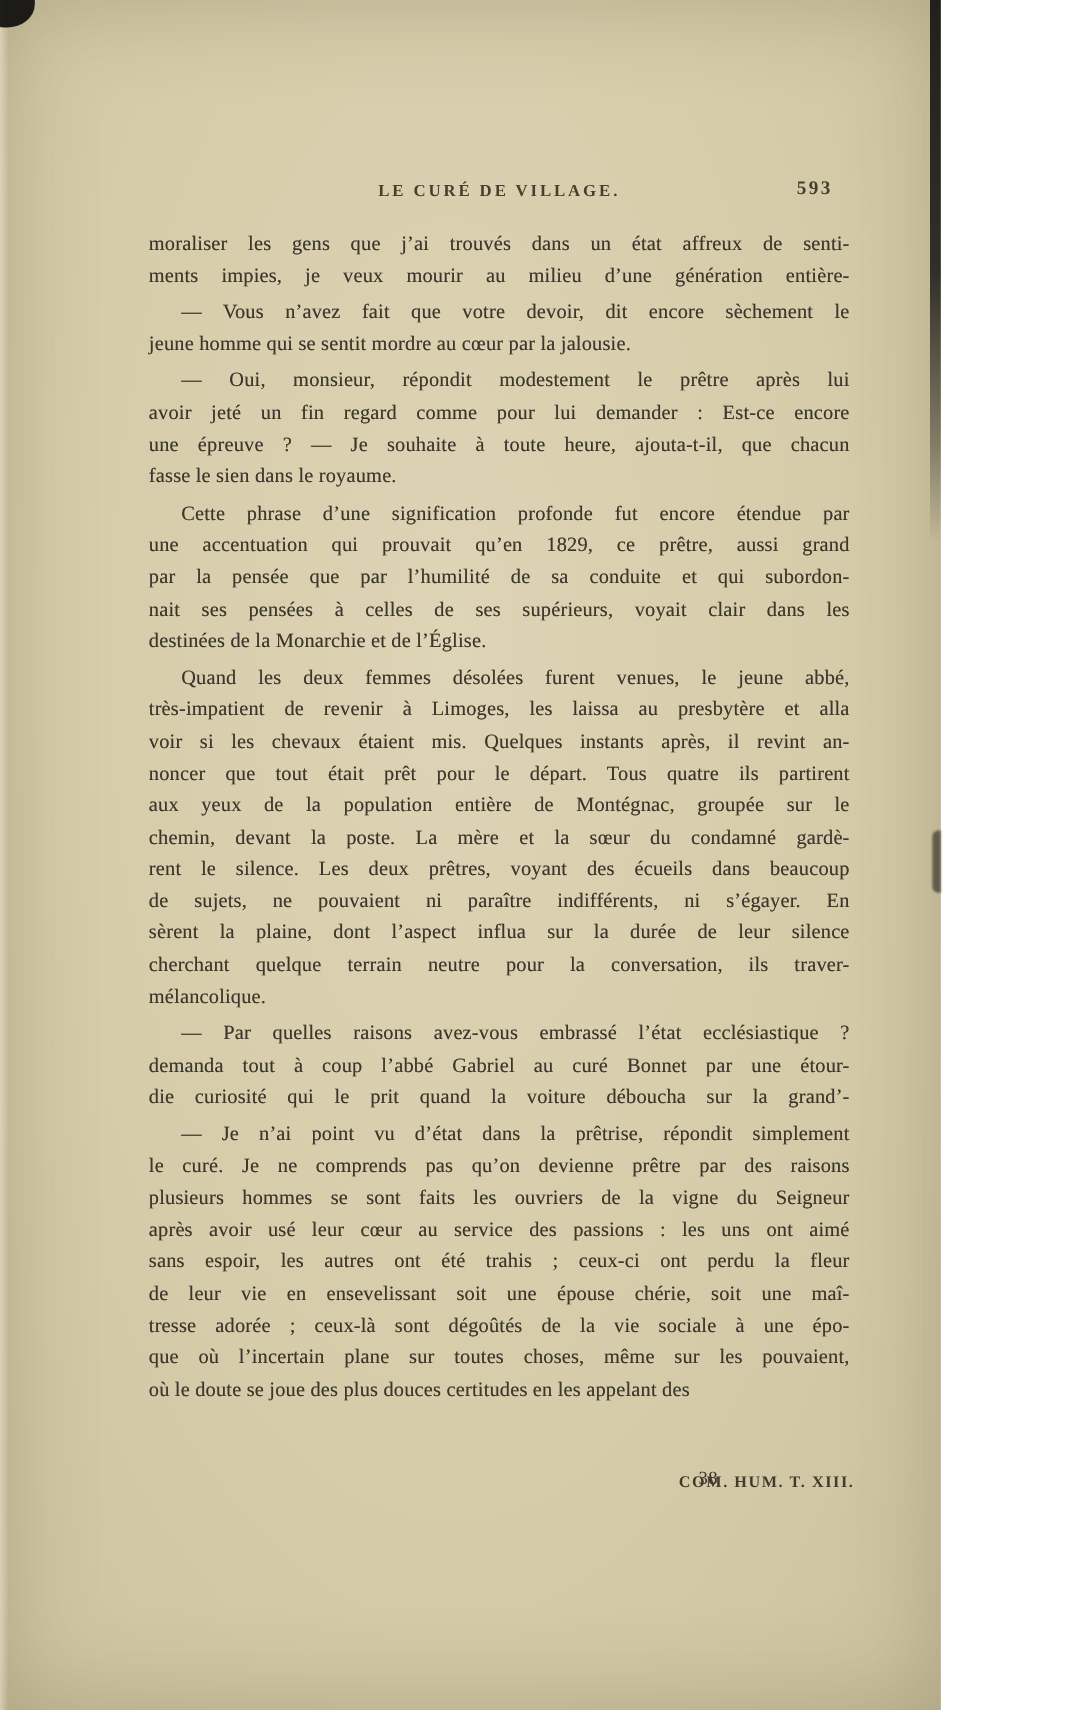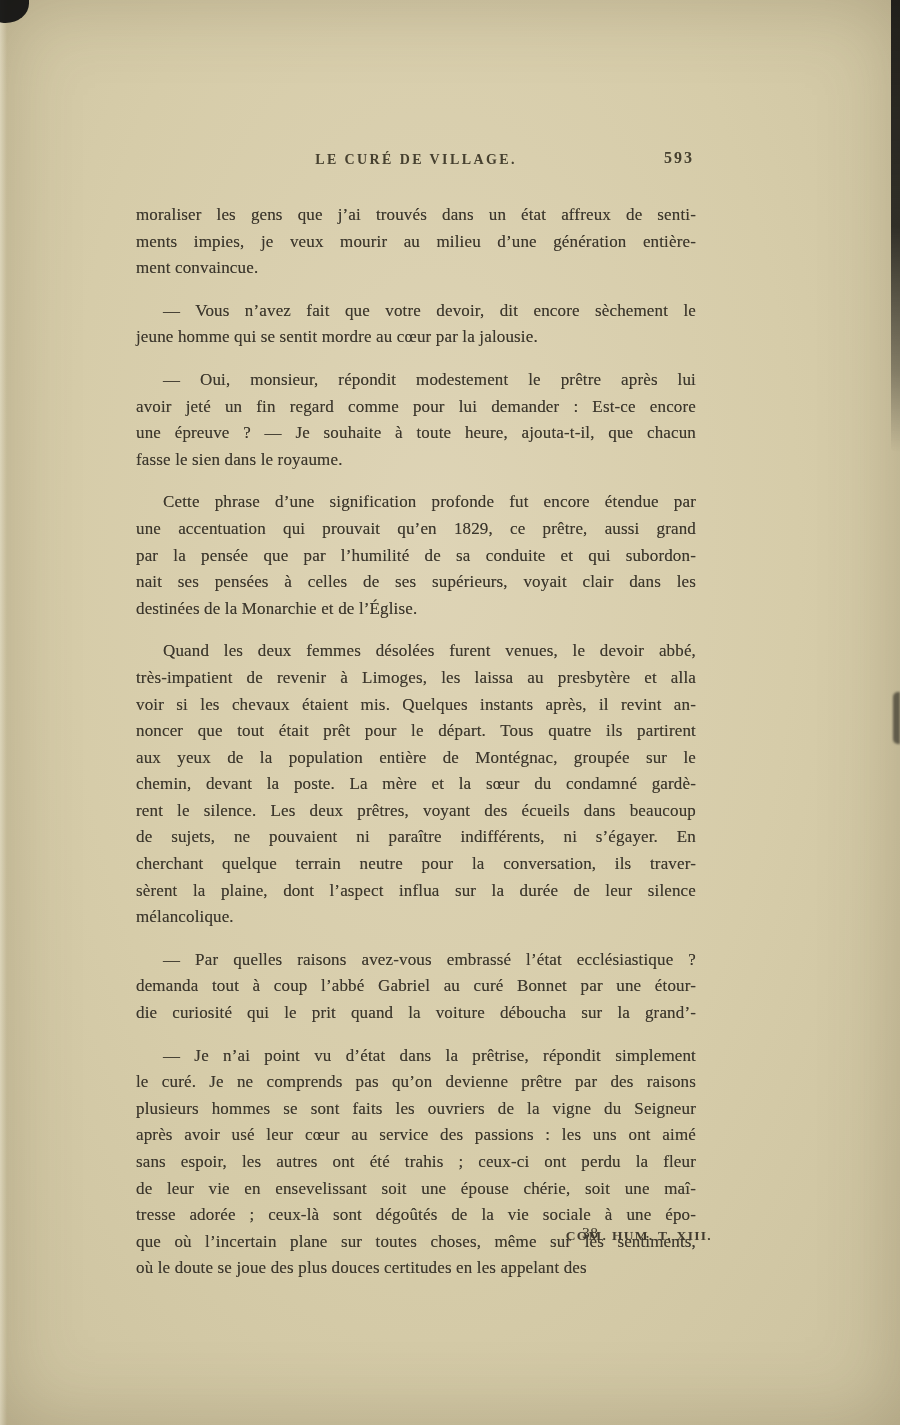--- a/index.html
+++ b/index.html
@@ -4,21 +4,21 @@
 <style>
   html, body {
     margin: 0;
     padding: 0;
     width: 900px;
     height: 1425px;
     overflow: hidden;
   }
   .page {
     position: relative;
-    width: 900px;
+    width: 784px;
     height: 1425px;
     background:
       radial-gradient(ellipse at 48% 38%, #ded4b6 0%, var(--paper, #d6cca9) 55%, #ccc29f 100%);
     box-shadow: inset 0 0 80px rgba(90, 75, 45, 0.28);
     font-family: "Liberation Serif", "DejaVu Serif", serif;
     color: var(--ink, #3c372d);
   }
   
   .running-header {
     position: absolute;
@@ -43,21 +43,21 @@
     font-weight: bold;
     color: #46402f;
   }
   
   .text-block {
     position: absolute;
     top: 186px;
     left: 120px;
     width: 592px;
   }
-  .paragraph { margin: 16px; }
+  .paragraph { margin: 4px; }
   .line {
     line-height: 26.6px;
     min-height: 26.6px;
     font-size: 17px;
     letter-spacing: 0.15px;
     text-align: justify;
     text-align-last: justify;
     text-shadow: 0 0 0.4px rgba(62, 56, 44, 0.55);
     white-space: normal;
   }
@@ -145,66 +145,65 @@
 
   <header class="running-header">
     <span class="header-title">LE CURÉ DE VILLAGE.</span>
     <span class="page-number">593</span>
   </header>
 
   <main class="text-block">
       <div class="paragraph">
         <div class="line">moraliser les gens que j’ai trouvés dans un état affreux de senti-</div>
         <div class="line">ments impies, je veux mourir au milieu d’une génération entière-</div>
-        <div class="line last">ment convaincue.</div>
       </div>
       <div class="paragraph indent">
         <div class="line">— Vous n’avez fait que votre devoir, dit encore sèchement le</div>
         <div class="line last">jeune homme qui se sentit mordre au cœur par la jalousie.</div>
       </div>
       <div class="paragraph indent">
         <div class="line">— Oui, monsieur, répondit modestement le prêtre après lui</div>
         <div class="line">avoir jeté un fin regard comme pour lui demander : Est-ce encore</div>
         <div class="line">une épreuve ? — Je souhaite à toute heure, ajouta-t-il, que chacun</div>
         <div class="line last">fasse le sien dans le royaume.</div>
       </div>
       <div class="paragraph indent">
         <div class="line">Cette phrase d’une signification profonde fut encore étendue par</div>
         <div class="line">une accentuation qui prouvait qu’en 1829, ce prêtre, aussi grand</div>
         <div class="line">par la pensée que par l’humilité de sa conduite et qui subordon-</div>
         <div class="line">nait ses pensées à celles de ses supérieurs, voyait clair dans les</div>
         <div class="line last">destinées de la Monarchie et de l’Église.</div>
       </div>
       <div class="paragraph indent">
-        <div class="line">Quand les deux femmes désolées furent venues, le devoir abbé,</div>
+        <div class="line">Quand les deux femmes désolées furent venues, le jeune abbé,</div>
         <div class="line">très-impatient de revenir à Limoges, les laissa au presbytère et alla</div>
         <div class="line">voir si les chevaux étaient mis. Quelques instants après, il revint an-</div>
         <div class="line">noncer que tout était prêt pour le départ. Tous quatre ils partirent</div>
         <div class="line">aux yeux de la population entière de Montégnac, groupée sur le</div>
         <div class="line">chemin, devant la poste. La mère et la sœur du condamné gardè-</div>
         <div class="line">rent le silence. Les deux prêtres, voyant des écueils dans beaucoup</div>
         <div class="line">de sujets, ne pouvaient ni paraître indifférents, ni s’égayer. En</div>
+        <div class="line">sèrent la plaine, dont l’aspect influa sur la durée de leur silence</div>
         <div class="line">cherchant quelque terrain neutre pour la conversation, ils traver-</div>
-        <div class="line">sèrent la plaine, dont l’aspect influa sur la durée de leur silence</div>
         <div class="line last">mélancolique.</div>
       </div>
       <div class="paragraph indent">
         <div class="line">— Par quelles raisons avez-vous embrassé l’état ecclésiastique ?</div>
         <div class="line">demanda tout à coup l’abbé Gabriel au curé Bonnet par une étour-</div>
         <div class="line">die curiosité qui le prit quand la voiture déboucha sur la grand’-</div>
       </div>
       <div class="paragraph indent">
         <div class="line">— Je n’ai point vu d’état dans la prêtrise, répondit simplement</div>
         <div class="line">le curé. Je ne comprends pas qu’on devienne prêtre par des raisons</div>
         <div class="line">plusieurs hommes se sont faits les ouvriers de la vigne du Seigneur</div>
         <div class="line">après avoir usé leur cœur au service des passions : les uns ont aimé</div>
         <div class="line">sans espoir, les autres ont été trahis ; ceux-ci ont perdu la fleur</div>
         <div class="line">de leur vie en ensevelissant soit une épouse chérie, soit une maî-</div>
         <div class="line">tresse adorée ; ceux-là sont dégoûtés de la vie sociale à une épo-</div>
-        <div class="line">que où l’incertain plane sur toutes choses, même sur les sentiments,</div>
+        <div class="line">que où l’incertain plane sur toutes choses, même sur les pouvaient,</div>
         <div class="line last">où le doute se joue des plus douces certitudes en les appelant des</div>
       </div>
     </main>
 
   <footer class="footer">
     <span class="signature">COM. HUM. T. XIII.</span>
     <span class="sheet-number">38</span>
   </footer>
 
   <div class="artifact edge-left-light"></div>

